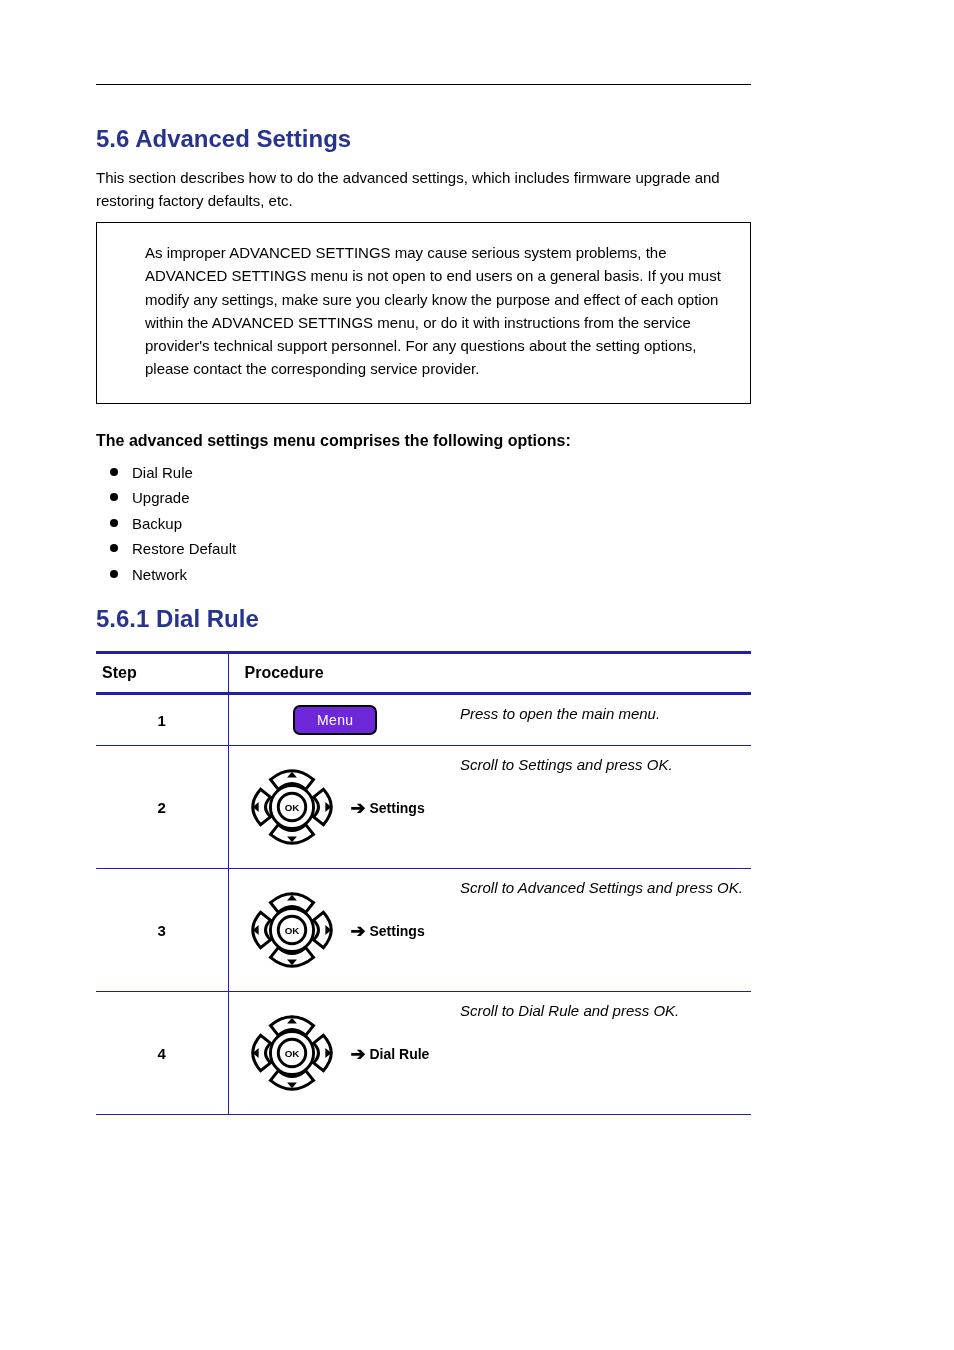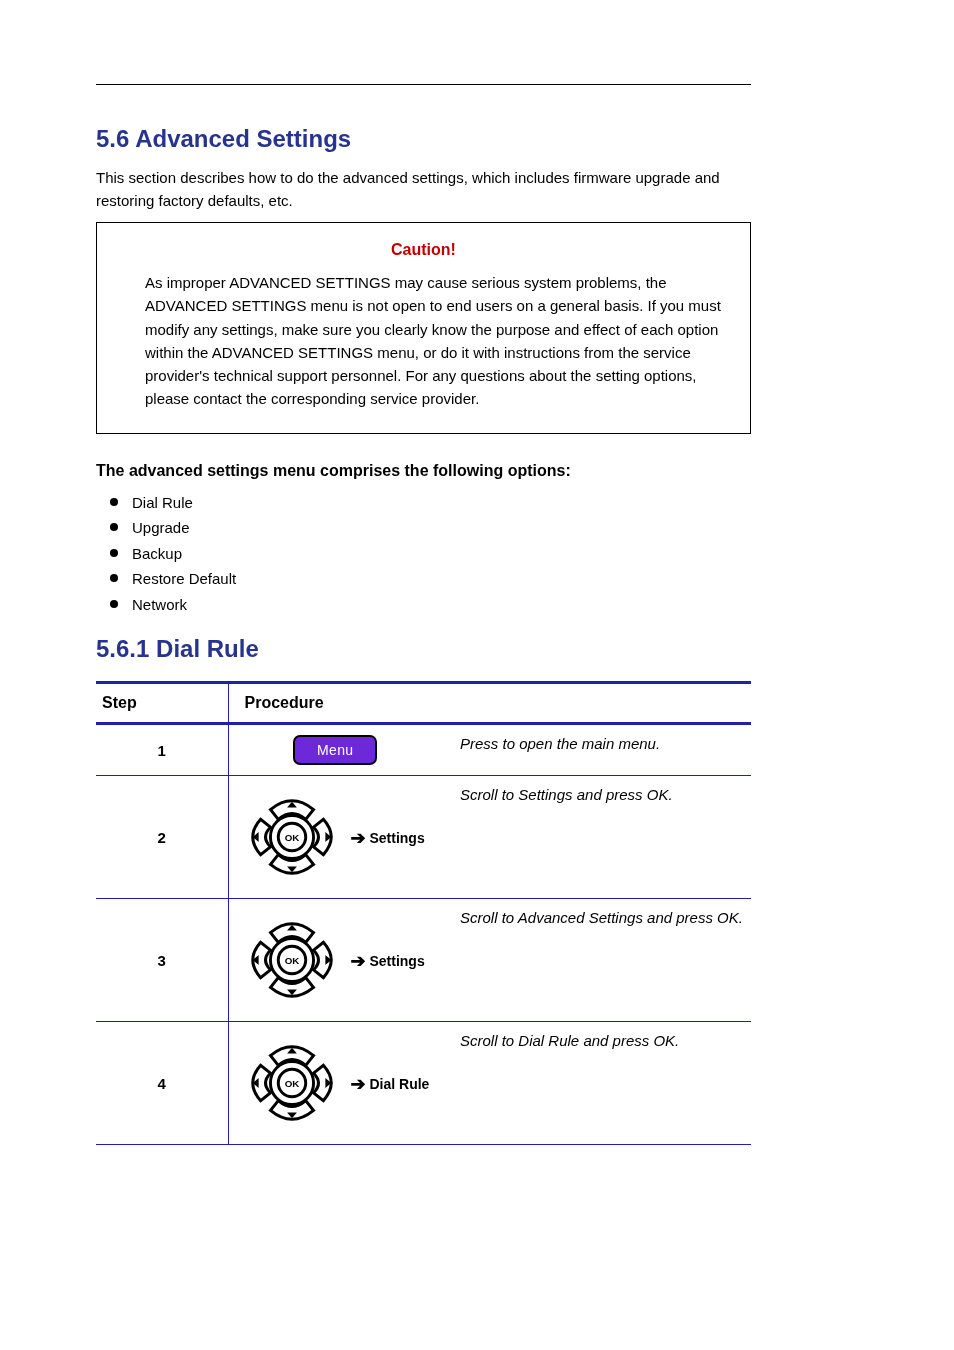--- a/index.html
+++ b/index.html
@@ -32,21 +32,20 @@
 </head>
 <body>
 
 <div class="page">
   <div class="top-rule"></div>
 
   <h1 class="section">5.6 Advanced Settings</h1>
   <p class="body-text">This section describes how to do the advanced settings, which includes firmware upgrade and restoring factory defaults, etc.</p>
 
   <div class="callout">
-    <div class="callout-title">Caution!</div>
     <div class="callout-body">As improper ADVANCED SETTINGS may cause serious system problems, the ADVANCED SETTINGS menu is not open to end users on a general basis. If you must modify any settings, make sure you clearly know the purpose and effect of each option within the ADVANCED SETTINGS menu, or do it with instructions from the service provider's technical support personnel. For any questions about the setting options, please contact the corresponding service provider.</div>
   </div>
 
   <p class="subhead">The advanced settings menu comprises the following options:</p>
   <ul class="bullets">
     <li>Dial Rule</li>
     <li>Upgrade</li>
     <li>Backup</li>
     <li>Restore Default</li>
     <li>Network</li>

